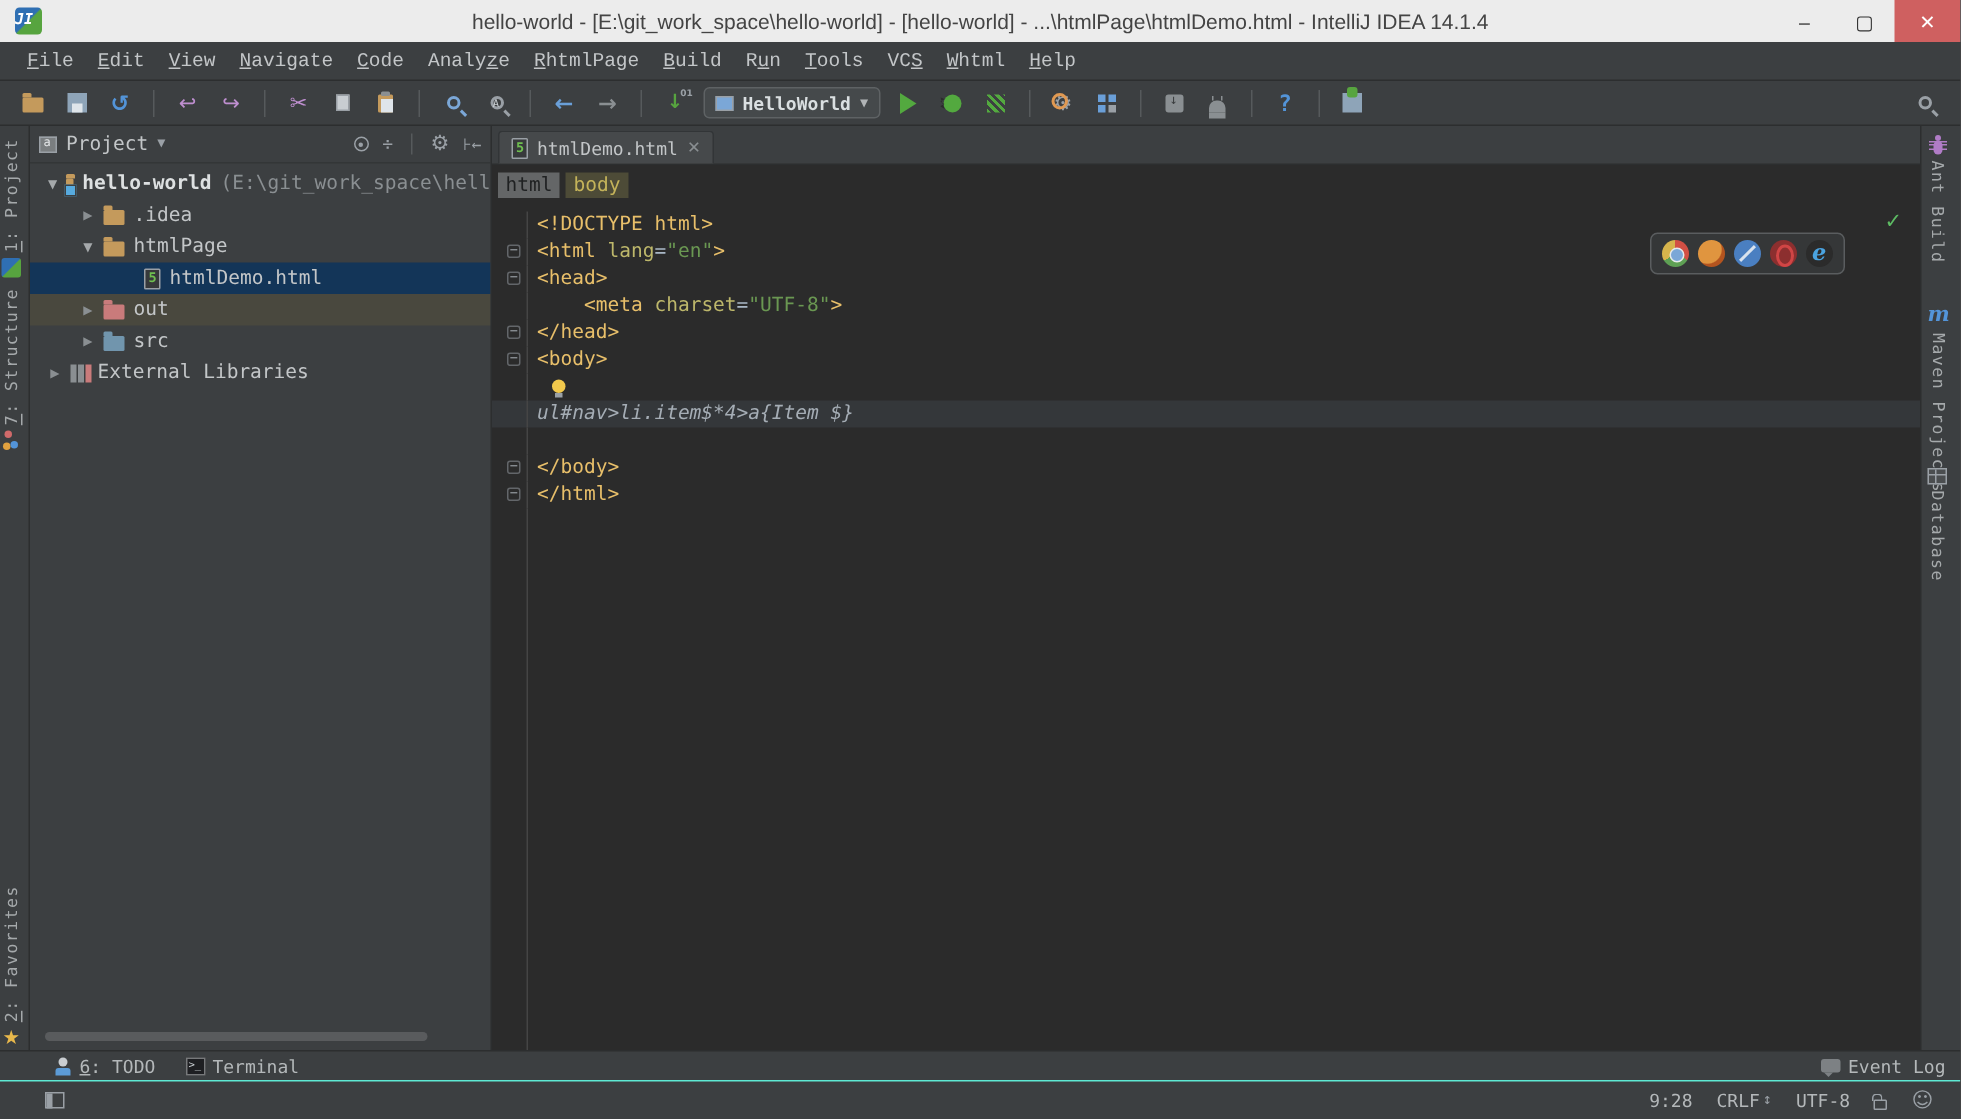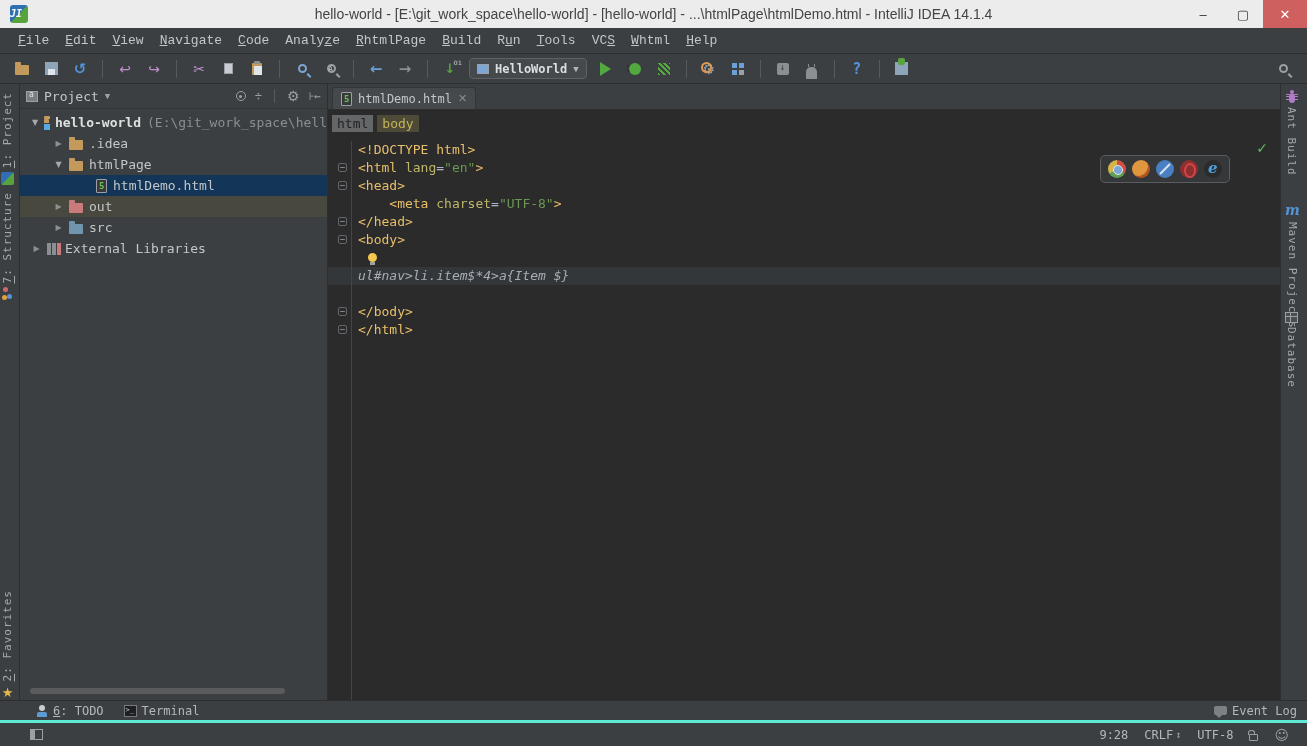--- a/index.html
+++ b/index.html
@@ -182,21 +182,21 @@
   .i-todo { position:relative; width:12px; height:12px; }
   .i-todo::before { content:""; position:absolute; left:3px; top:0; width:6px; height:6px; border-radius:50%; background:#c9cdd1; }
   .i-todo::after { content:""; position:absolute; left:1px; bottom:0; width:10px; height:5px; border-radius:2px 2px 0 0; background:#5c9bd6; }
   .i-term { position:relative; width:13px; height:12px; background:#1e1f22; border:1px solid #77797b; }
   .i-term::after { content:">_"; position:absolute; left:1px; top:0px; font-size:7px; color:#c8cdd1; }
   .i-balloon { position:relative; width:13px; height:9px; background:#7d8184; border-radius:2px; }
   .i-balloon::after { content:""; position:absolute; left:2px; bottom:-3px; border-left:3px solid transparent; border-right:3px solid transparent; border-top:3px solid #7d8184; }
   .twb-right { margin-left:auto; }
 
   .statusbar { position:absolute; left:0; right:0; bottom:0; height:26px; background:#3c3f41;
-               border-top:3px solid #5eead4; display:flex; align-items:center; font-size:12px; color:#b4b8ba; }
+               border-top:1px solid #5eead4; display:flex; align-items:center; font-size:12px; color:#b4b8ba; }
   .sb-toggle { width:13px; height:11px; border:1px solid #9aa0a6; margin-left:30px; background:
       linear-gradient(#9aa0a6,#9aa0a6) 0 0/4px 11px no-repeat; }
   .sb-right { margin-left:auto; display:flex; align-items:center; gap:16px; padding-right:18px; }
   .sb-item { display:flex; align-items:center; gap:2px; }
   .updown { font-size:10px; color:#9aa0a6; }
   .i-lock { position:relative; width:9px; height:7px; border:1px solid #9aa0a6; border-radius:1px; margin-top:5px; }
   .i-lock::before { content:""; position:absolute; left:-2px; top:-5px; width:5px; height:4px; border:1px solid #9aa0a6; border-bottom:none; border-radius:3px 3px 0 0; }
   .i-hector { color:#9aa0a6; font-size:14px; font-family:"DejaVu Sans",sans-serif; }
 </style>
 </head>

